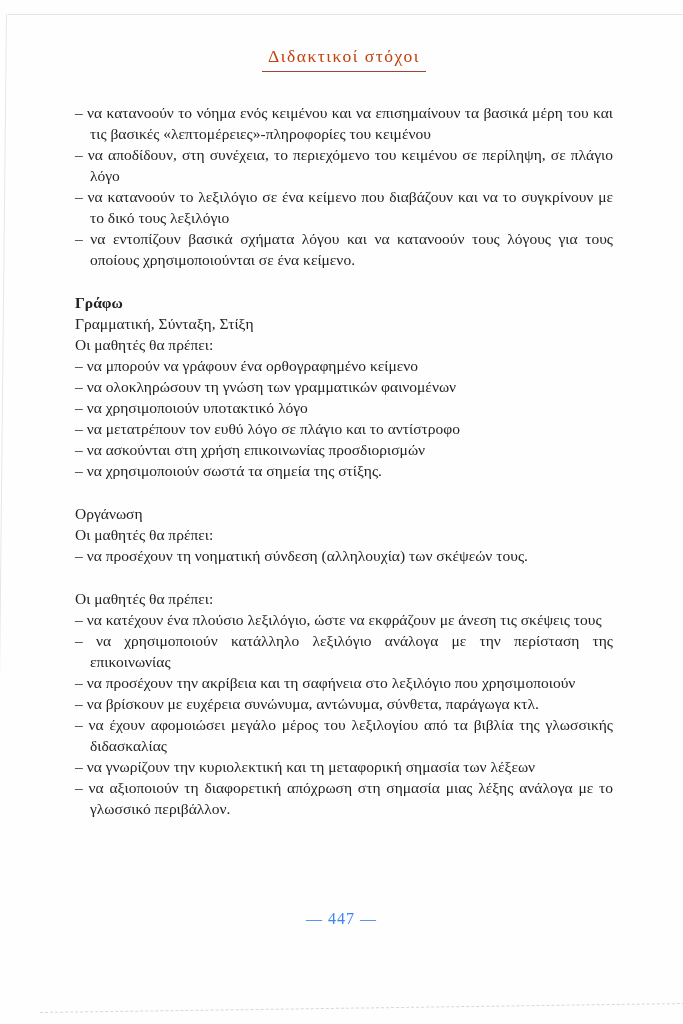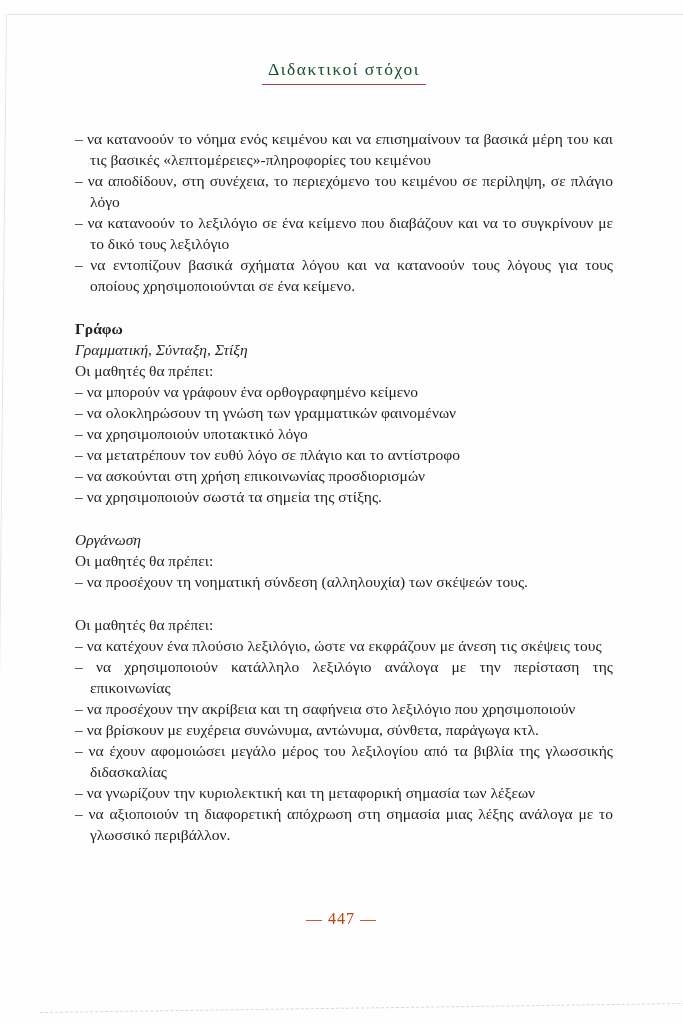--- a/index.html
+++ b/index.html
@@ -48,24 +48,24 @@
   }
   .title-wrap {
     text-align: center;
     margin-bottom: 26px;
   }
   .doc-title {
     display: inline-block;
     font-size: 17.5px;
     font-weight: normal;
     letter-spacing: 1.5px;
-    color: #14532d;
+    color: #c2410c;
     border-bottom: 1px solid #a2403b;
     padding: 0 6px 4px 6px;
-    margin: 17px;
+    margin: 4px;
     font-family: Liberation Serif, serif;
   }
   .body-text {
     font-size: 15.5px;
     line-height: 21px;
     text-align: justify;
   }
   ul.bullets {
     list-style: none;
     margin: 0;
@@ -78,30 +78,29 @@
   .section-heading {
     font-size: 15.5px;
     line-height: 21px;
     font-weight: bold;
     margin: 22px 0 0 0;
   }
   .subsection.spaced {
     margin-top: 22px;
   }
   .subheading {
-    font-style: italic;
   }
   .page-number {
     position: absolute;
     left: 0; right: 0;
     top: 910px;
     text-align: center;
     font-size: 16px;
     letter-spacing: 1px;
-    color: #c2410c;
+    color: #3b82f6;
   }
 </style>
 </head>
 <body>
 
 <div class="page">
 
   <div class="edge-top"></div>
   <div class="edge-left"></div>
   <div class="edge-bottom"></div>

